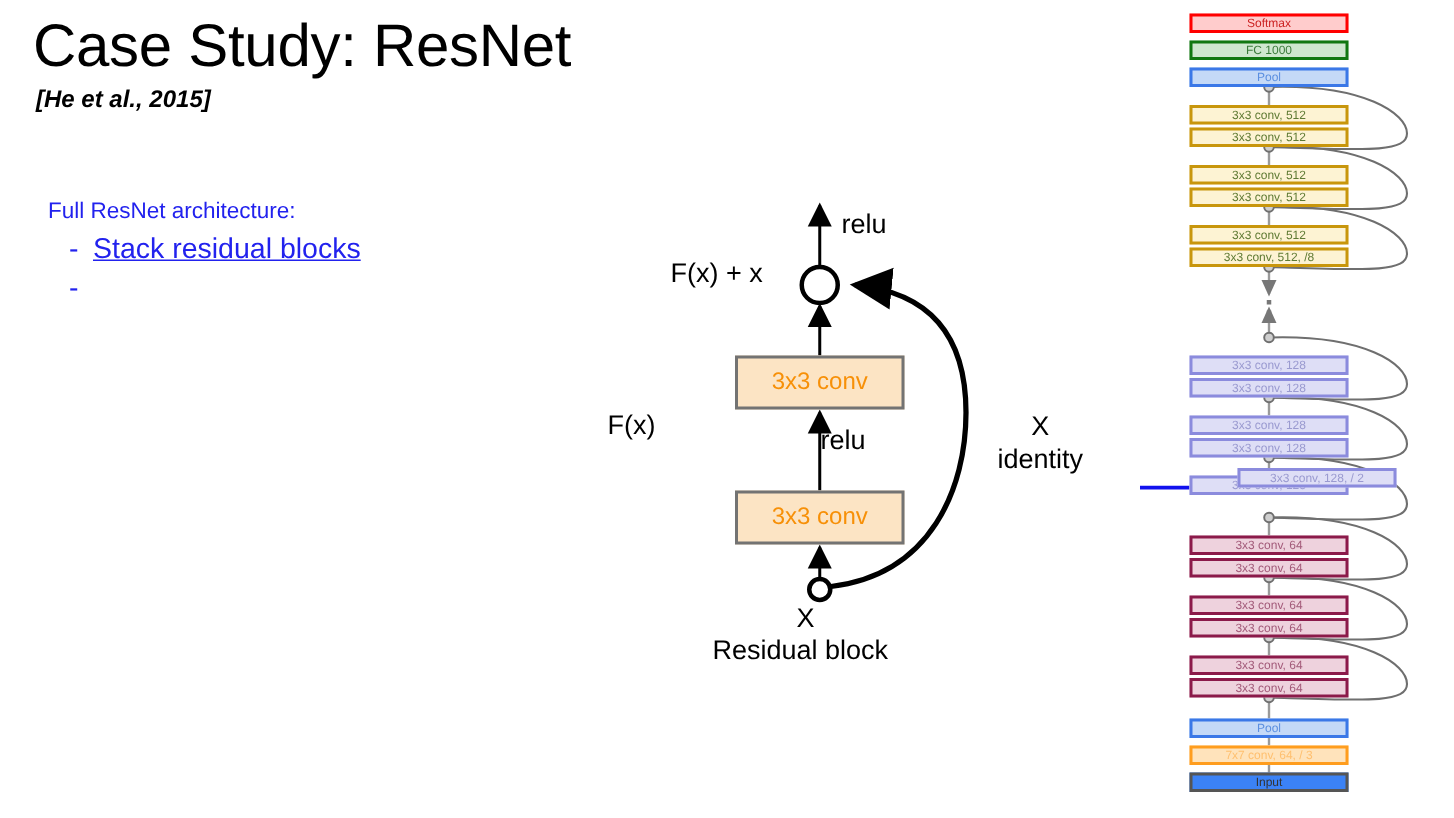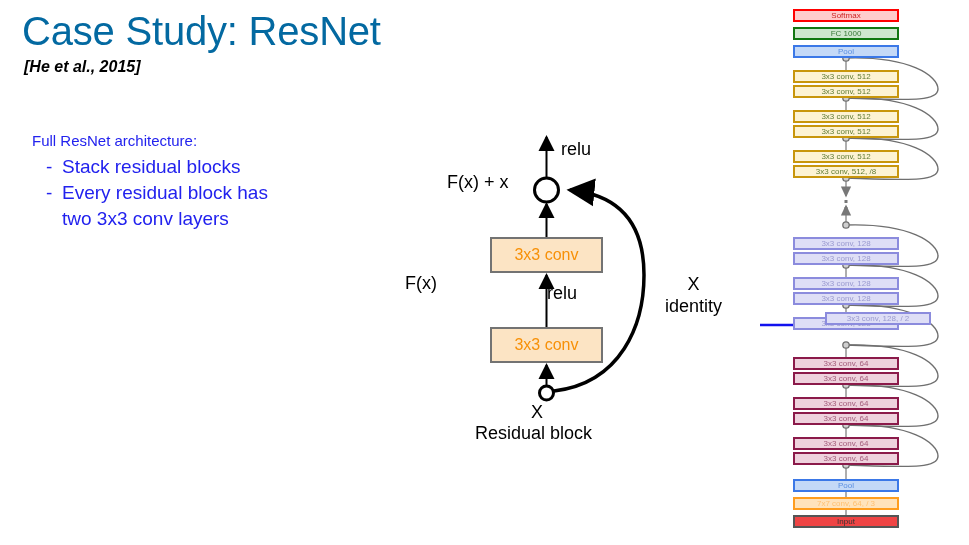--- a/index.html
+++ b/index.html
@@ -2,41 +2,41 @@
 <html><head>
 <meta charset="utf-8">
 <style>
   html,body{margin:0;padding:0;background:#ffffff;}
   body{width:969px;height:545px;position:relative;overflow:hidden;
        font-family:"Liberation Sans","DejaVu Sans",sans-serif;color:#000;}
 
   
   #slide-title{
     position:absolute;left:22px;top:8px;
-    font-size:40px;line-height:46px;font-weight:400;color:#0369a1;
+    font-size:40px;line-height:46px;font-weight:400;color:#000000;
     letter-spacing:-0.2px;white-space:nowrap;
   }
   #slide-citation{
     position:absolute;left:24px;top:58px;
     font-size:16px;font-style:italic;font-weight:700;color:#000;
     white-space:nowrap;
   }
 
   
   #bullets{position:absolute;left:32px;top:128px;width:330px;}
   .bullet-head{
     font-size:15px;color:#2222ee;font-weight:400;line-height:26px;
     white-space:nowrap;
   }
   .bullet-row{display:flex;align-items:flex-start;line-height:26px;}
   .bullet-dash{
     width:30px;flex:0 0 30px;text-align:left;padding-left:14px;
     font-size:19px;color:#2222ee;box-sizing:border-box;
   }
-  .bullet-text{font-size:19px;color:#2222ee;}
+  .bullet-text{font-size:19px;color:#2222ee;text-decoration:underline;}
 
   
   #resblock{position:absolute;left:395px;top:125px;width:330px;height:340px;}
   #resblock svg{position:absolute;left:0;top:0;}
   .conv-box{
     position:absolute;box-sizing:border-box;
     border:2px solid #737373;background:#fce4c4;
     display:flex;align-items:center;justify-content:center;
     font-size:16px;color:#f79008;
   }
@@ -62,42 +62,38 @@
     display:flex;align-items:center;justify-content:center;
     white-space:nowrap;letter-spacing:0px;
   }
   .l-softmax{border-color:#ff0000;background:#ffcccc;color:#cc2222;}
   .l-fc     {border-color:#117711;background:#cfe7cf;color:#3a7a3a;}
   .l-pool   {border-color:#3b78e7;background:#c4d9f7;color:#5b8fe0;}
   .l-512    {border-color:#c8960c;background:#fdf3d3;color:#5f7a33;}
   .l-128    {border-color:#8b8bdd;background:#dedef6;color:#9a9ad0;}
   .l-64     {border-color:#8b1a4a;background:#eed2dd;color:#a35b7a;}
   .l-77conv {border-color:#ff9d1e;background:#ffe3bb;color:#ffc070;}
-  .l-input  {border-color:#555555;background:#ef4444;color:#333;}
+  .l-input  {border-color:#555555;background:#3b82f6;color:#333;}
 </style>
 </head>
 <body>
 
 <div id="slide-title">Case Study: ResNet</div>
 <div id="slide-citation">[He et al., 2015]</div>
 
 <div id="bullets">
   <div class="bullet-head">Full ResNet architecture:</div>
 
   <div class="bullet-row">
     <div class="bullet-dash">-</div>
     <div class="bullet-text">Stack residual blocks</div>
   </div>
 
   <div class="bullet-row">
     <div class="bullet-dash">-</div>
-    <div>
-      <div class="bullet-text">Every residual block has</div>
-      <div class="bullet-text">two 3x3 conv layers</div>
-    </div>
   </div>
 </div>
 
 <div id="resblock">
   <svg width="330" height="340" viewBox="0 0 330 340">
     <defs>
       <marker id="arw" markerWidth="9" markerHeight="9" refX="7" refY="4.5" orient="auto">
         <path d="M0,0.5 L8,4.5 L0,8.5 z" fill="#000"></path>
       </marker>
     </defs>

